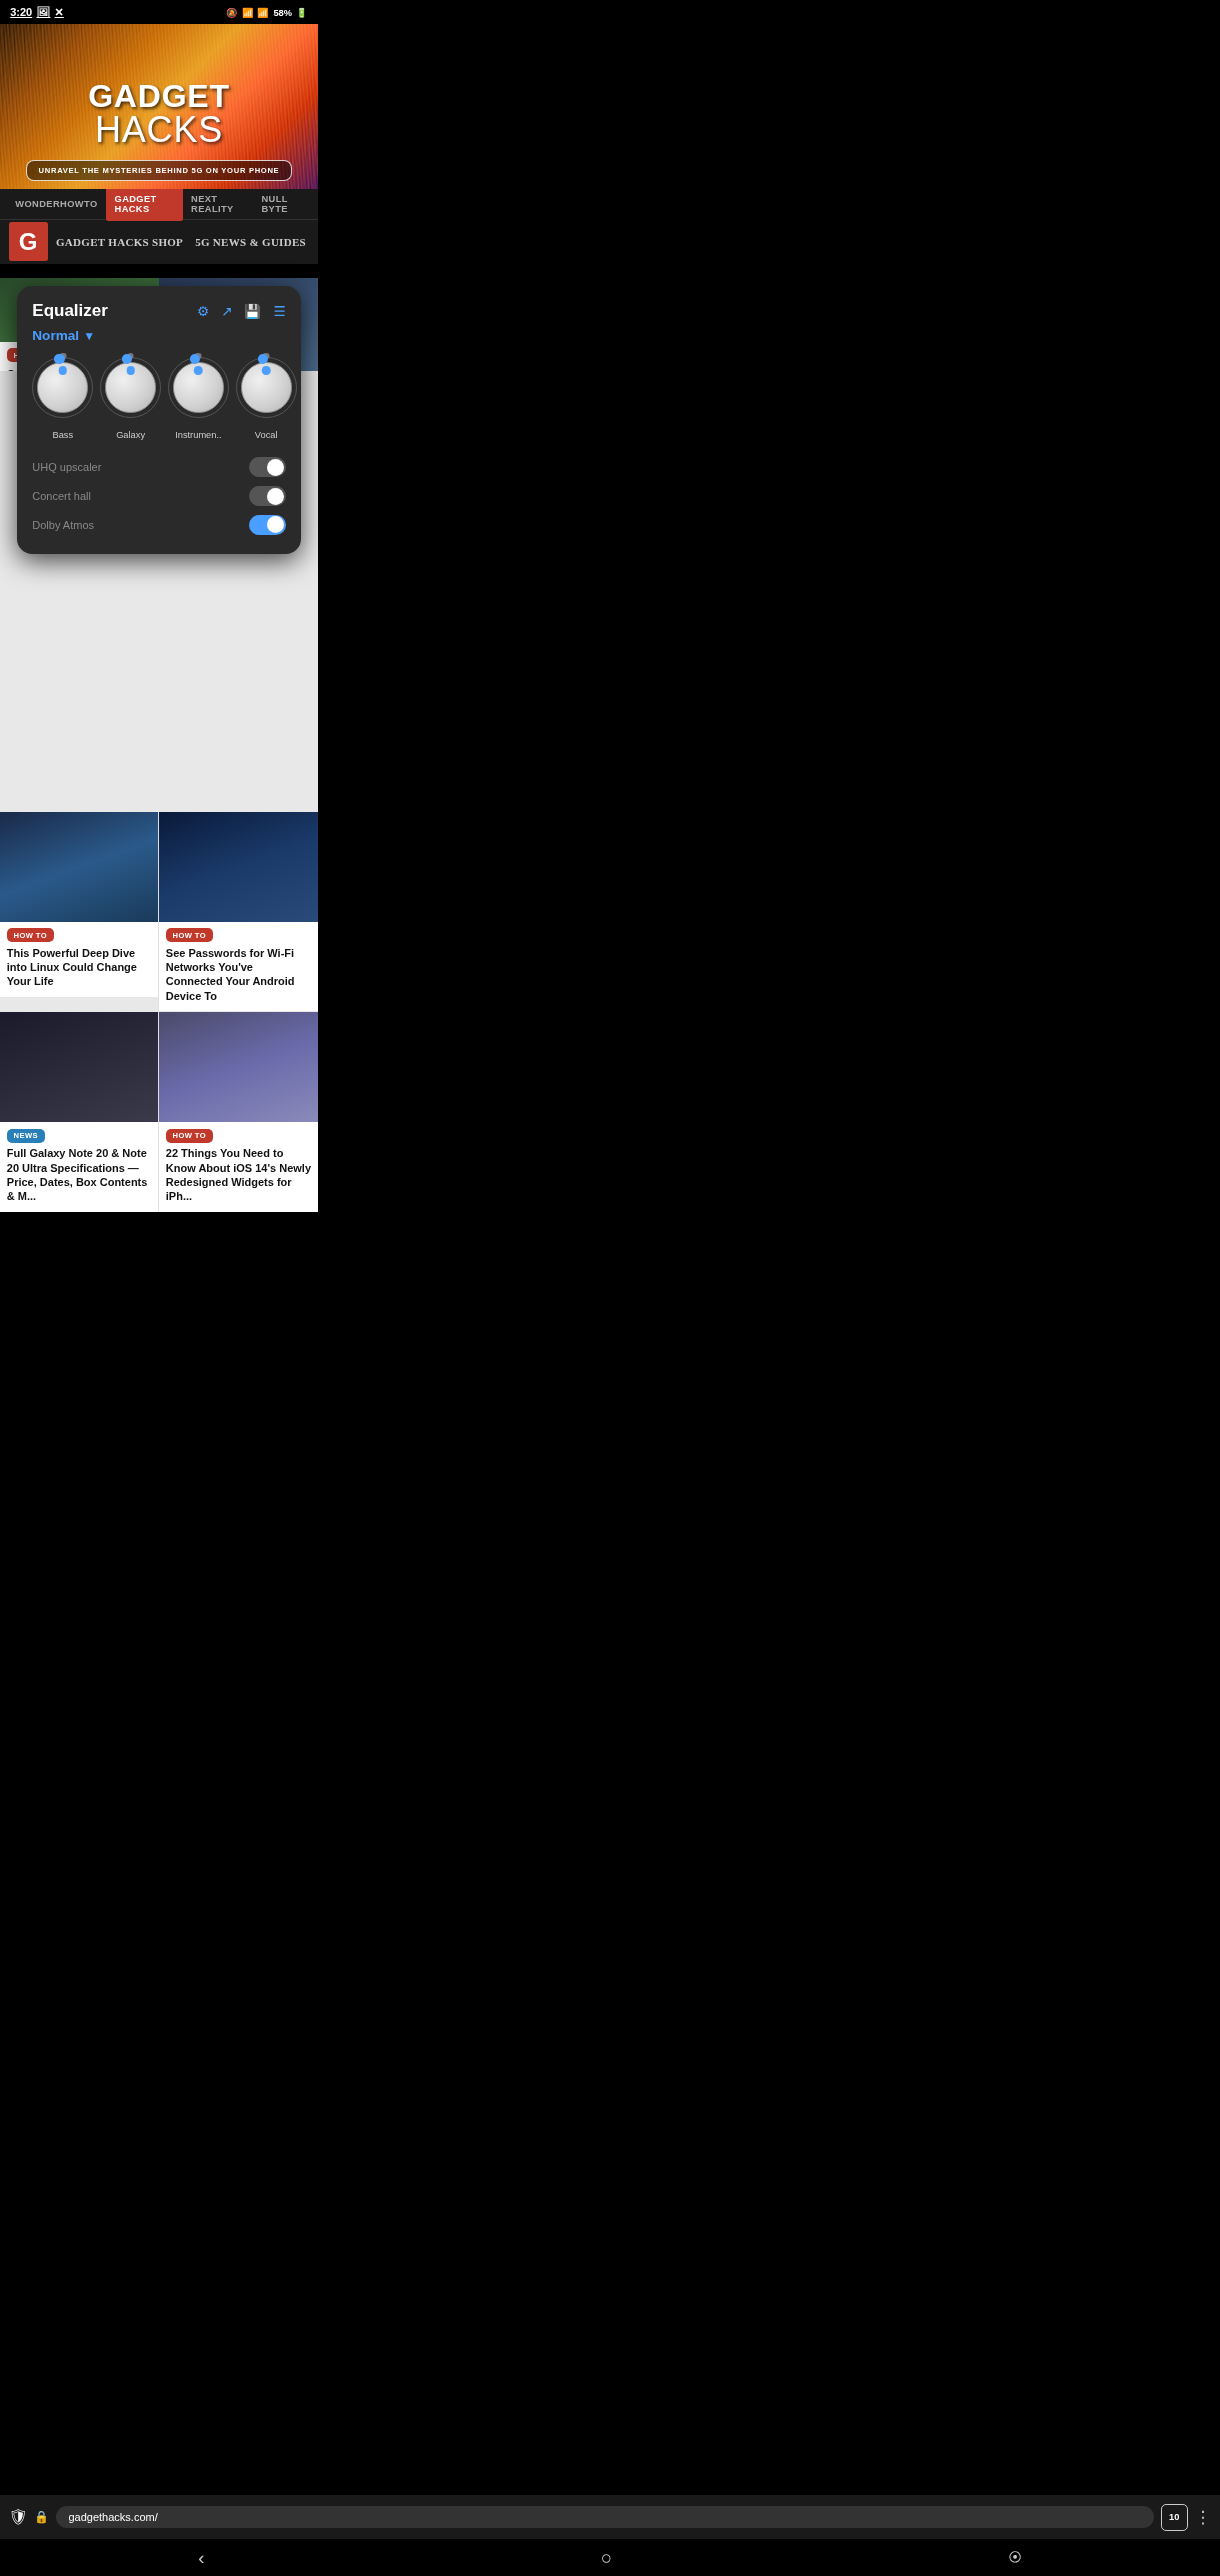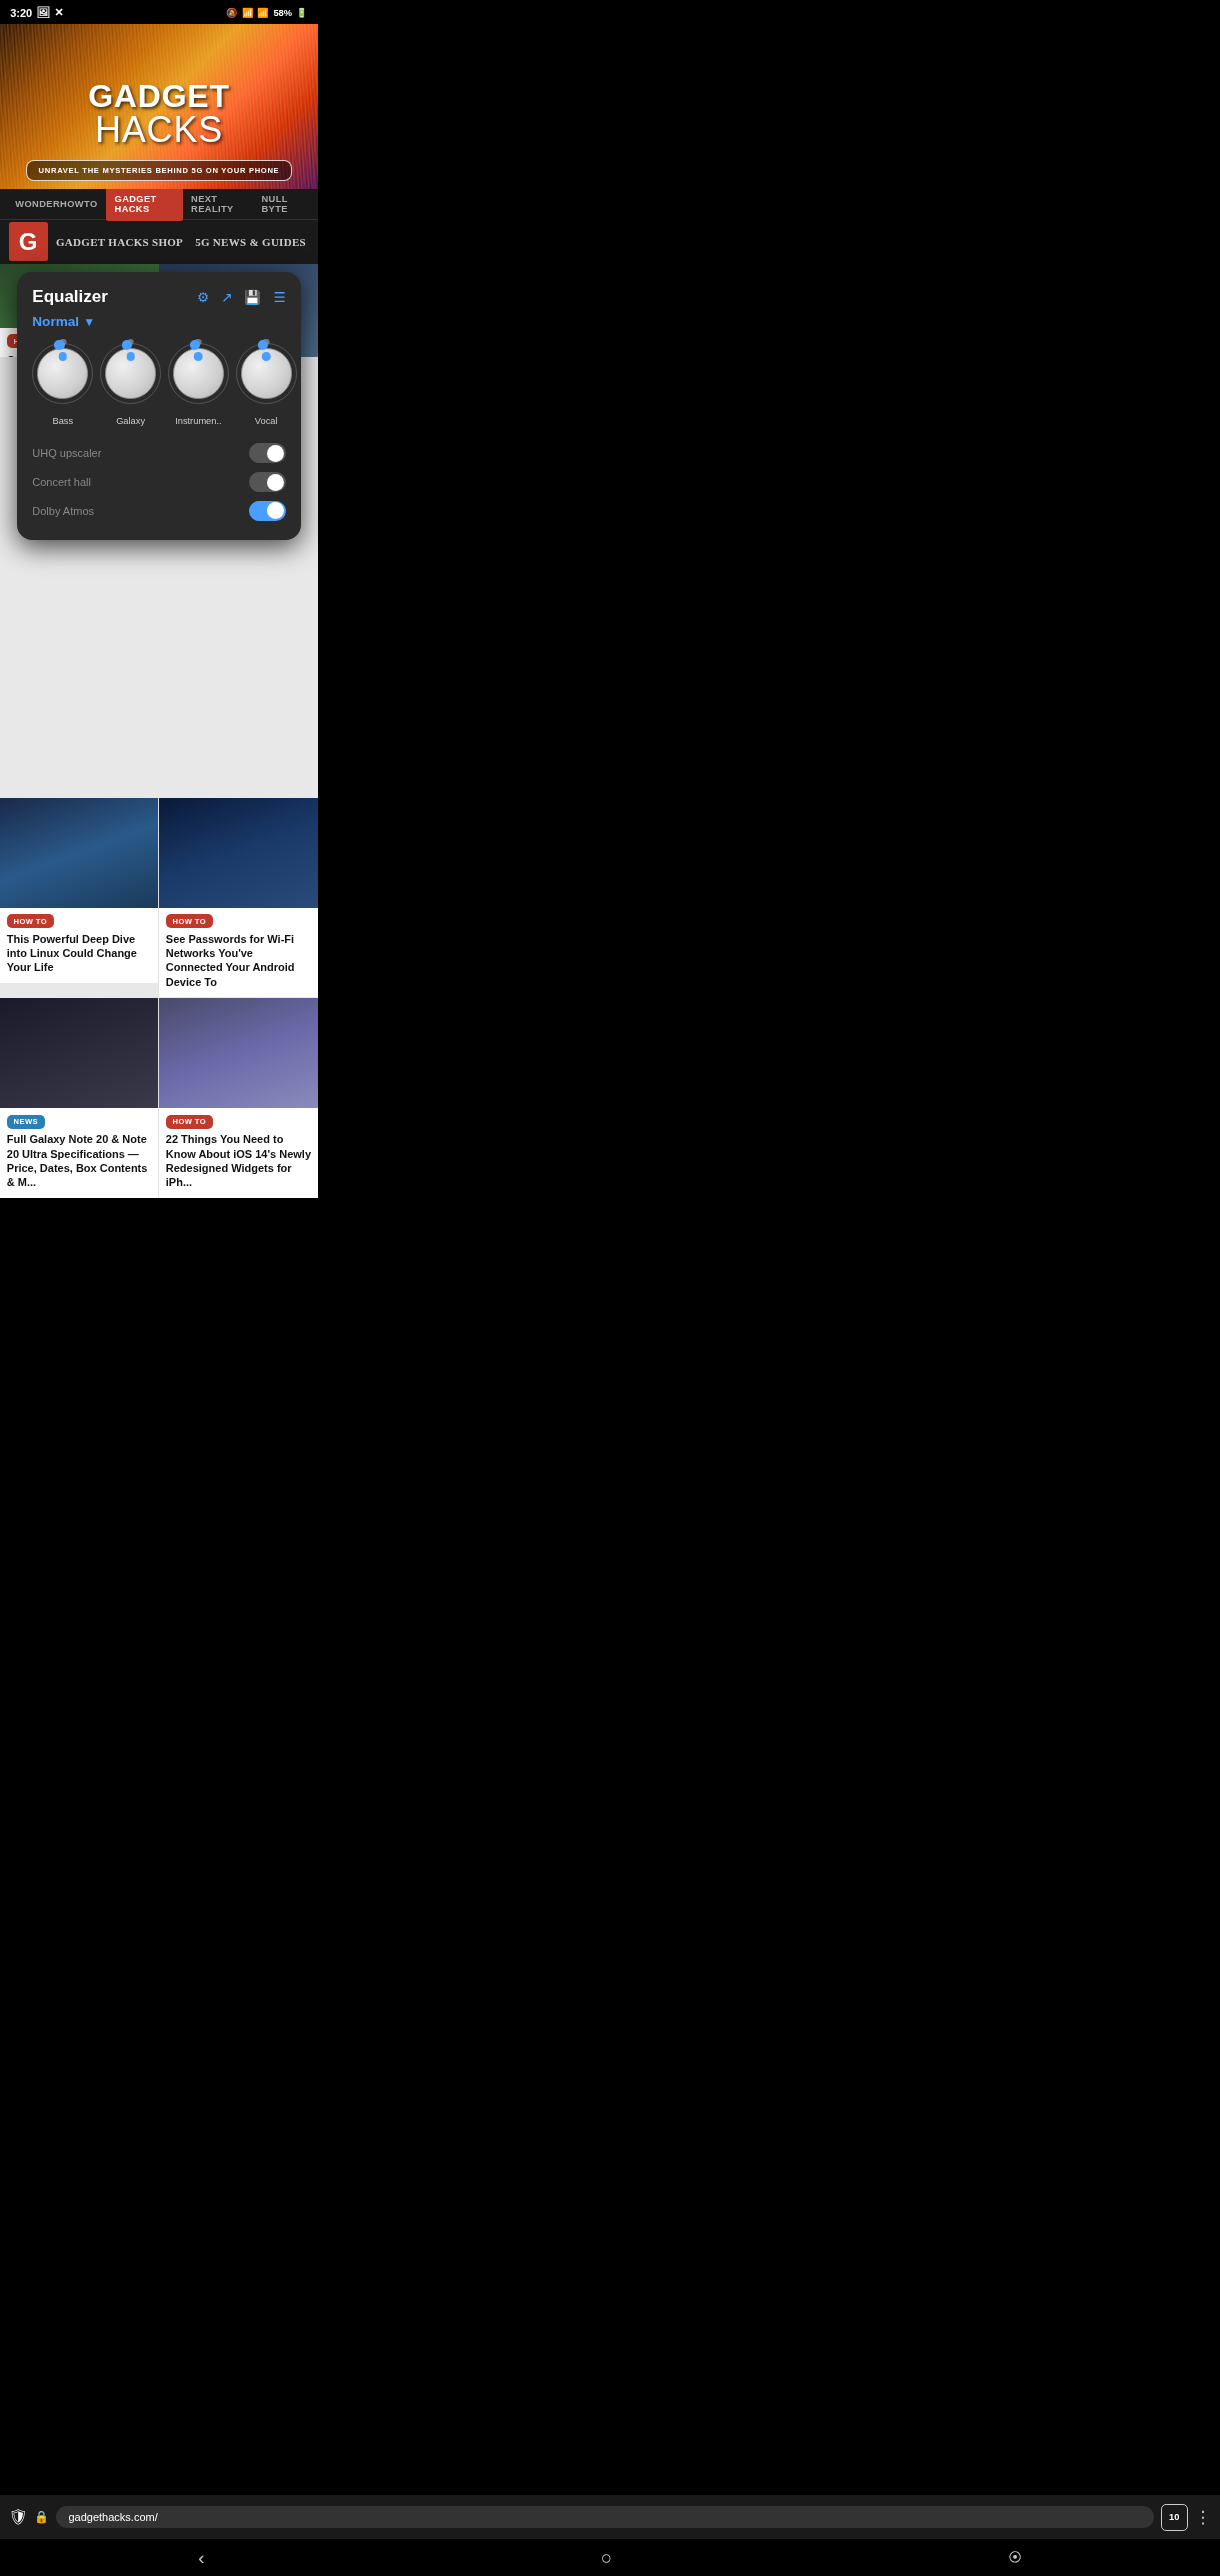--- a/index.html
+++ b/index.html
@@ -20,21 +20,21 @@
       align-items: center;
       background: #000;
       padding: 5.1px 10.2px 3.4px;
       color: #fff;
       font-size: 11px;
       font-weight: 600;
       height: 24px;
       position: relative;
       z-index: 100;
     }
-    .status-left { display: flex; align-items: center; gap: 4.2px; }
+    .status-left { display: flex; align-items: flex-start; gap: 4.2px; text-decoration: underline; }
     .status-right { display: flex; align-items: center; gap: 4.2px; font-size: 9.3px; }
 
     
     .hero {
       position: relative;
       width: 100%;
       height: 165px;
       background: linear-gradient(135deg, #1a0a00 0%, #8B4000 20%, #c46800 35%, #e8a020 50%, #ff6030 65%, #cc2200 80%, #3a0060 100%);
       overflow: hidden;
       display: flex;
@@ -151,20 +151,21 @@
       height: 22px;
       background: #555;
       border-radius: 1.7px;
     }
 
     
     .content-area {
       position: relative;
       background: #e8e8e8;
       min-height: 508px;
+      margin-top: 14px;
     }
     .card-img-1 {
       background: linear-gradient(160deg, #2a4a2a 0%, #3a6a3a 30%, #4a8a4a 60%, #2a5a3a 100%);
     }
     .article-tag {
       display: inline-block;
       padding: 2.5px 6.8px;
       font-size: 7.6px;
       font-weight: 700;
       color: #fff;

